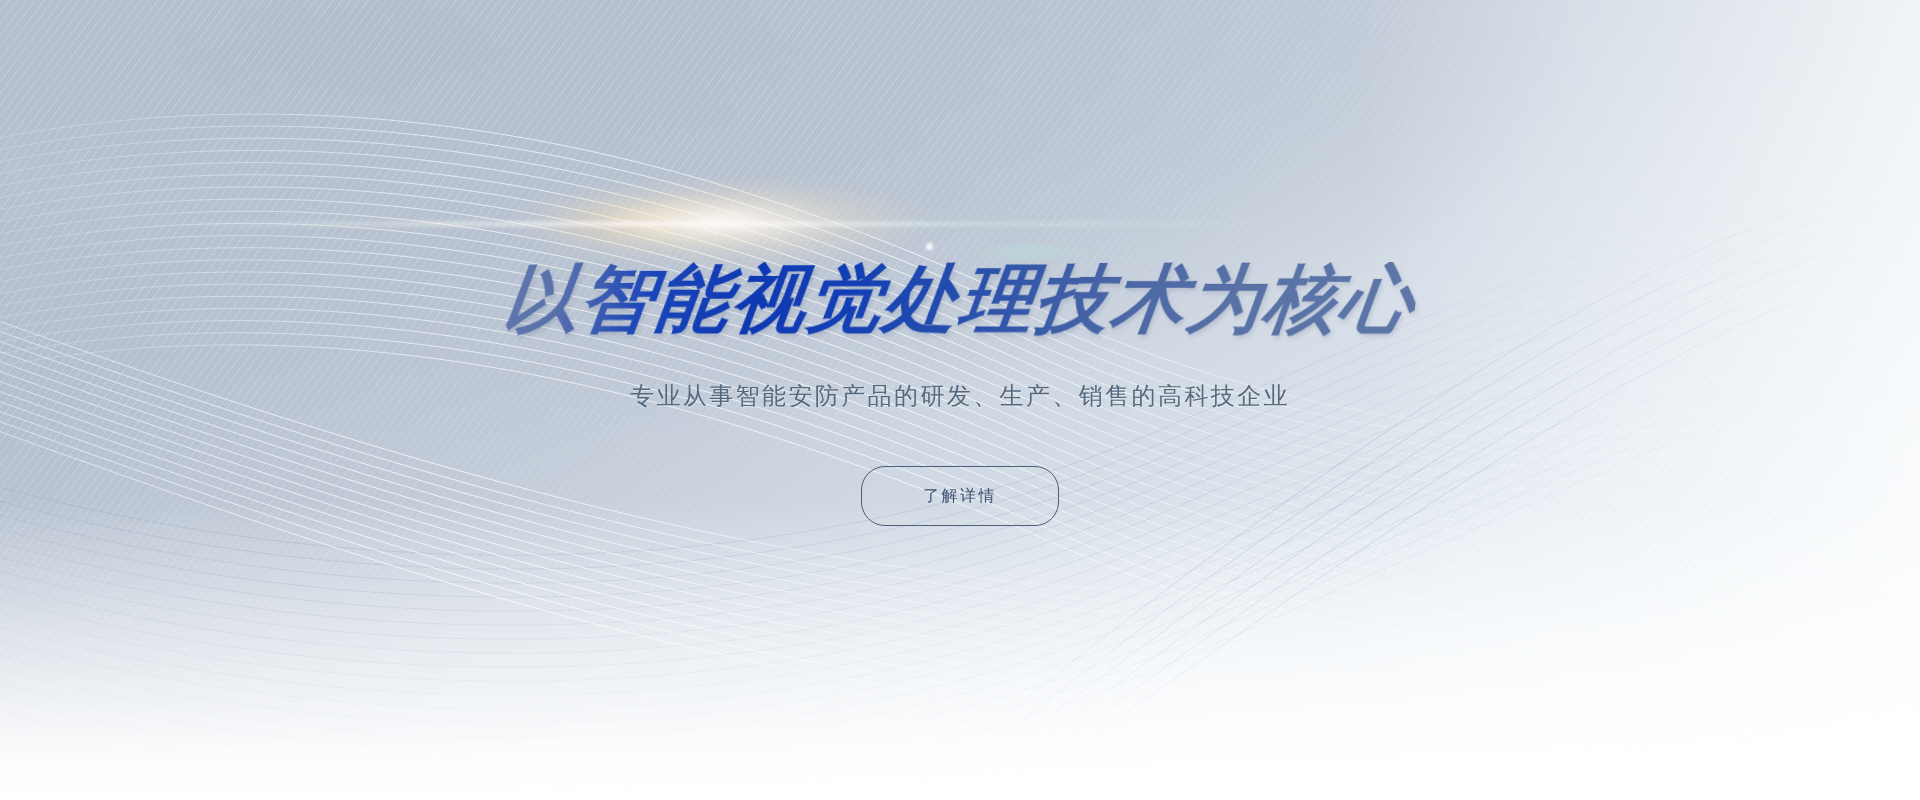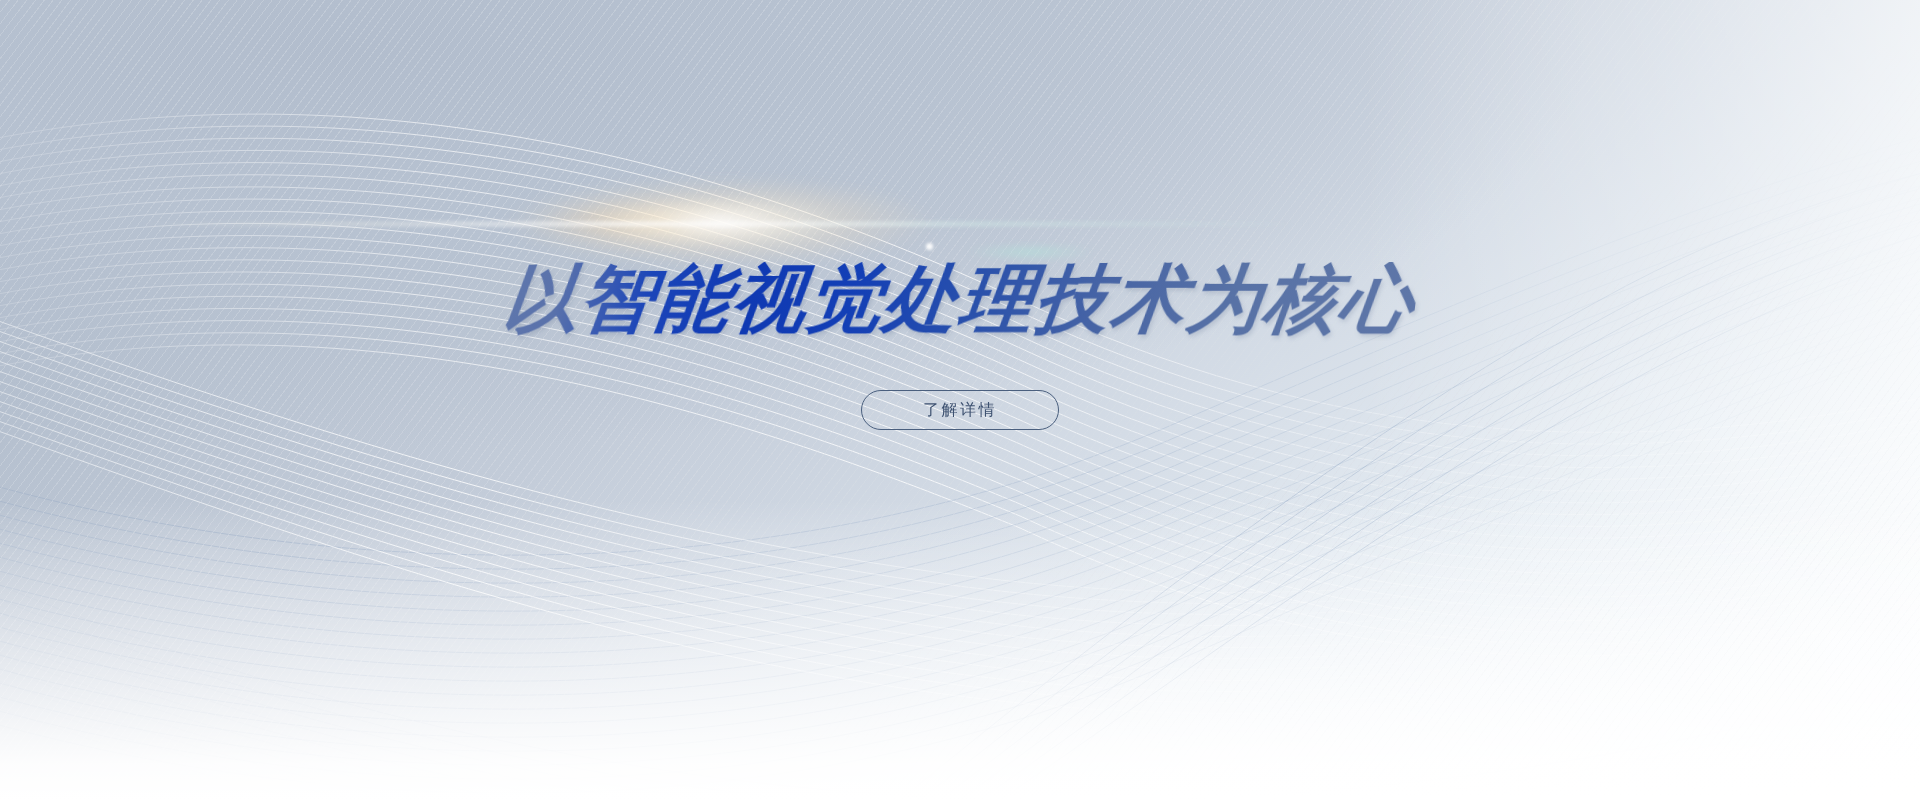--- a/index.html
+++ b/index.html
@@ -145,21 +145,21 @@
     letter-spacing:2.4px;
     color:#55697f;
     white-space:nowrap;
     font-family:"DejaVu Sans","Liberation Sans",sans-serif;
     text-shadow:0 1px 1px rgba(255,255,255,.45);
     pointer-events:auto;
   }
 
   .hero-cta{
     margin-top:54px;
-    width:198px; height:40px;
+    width:198px; height:60px;
     border:1.6px solid #4a5f7e;
     border-radius:24px;
     background:transparent;
     color:#3d5170;
     font-size:16px;
     letter-spacing:2.5px;
     font-family:"DejaVu Sans","Liberation Sans",sans-serif;
     display:flex; align-items:center; justify-content:center;
     cursor:pointer;
     pointer-events:auto;
@@ -287,17 +287,18 @@
   <div class="flare-streak"></div>
   <div class="flare-teal"></div>
   <div class="flare-dot"></div>
 
   <div class="right-fade"></div>
   <div class="bottom-fade"></div>
 
   <div class="hero-content">
     <h1 class="hero-title">以智能视觉处理技术为核心</h1>
 
+    <p class="hero-subtitle">专业从事智能安防产品的研发、生产、销售的高科技企业</p>
 
     <button class="hero-cta">了解详情</button>
   </div>
 
 </div>
 
 </body></html>

